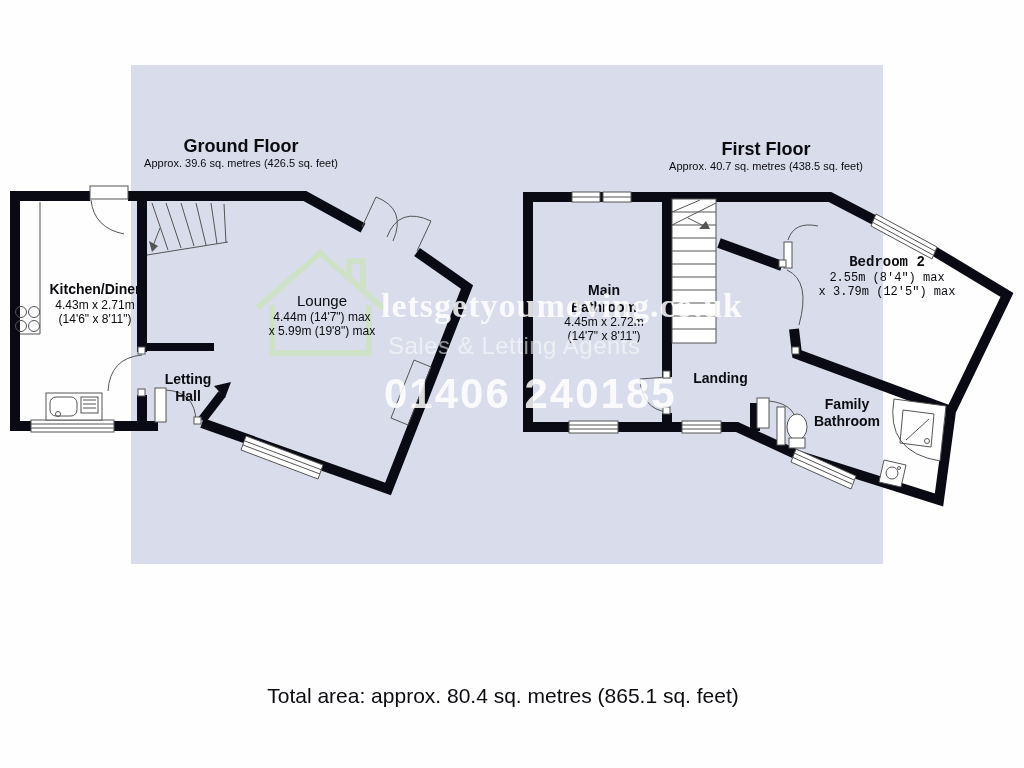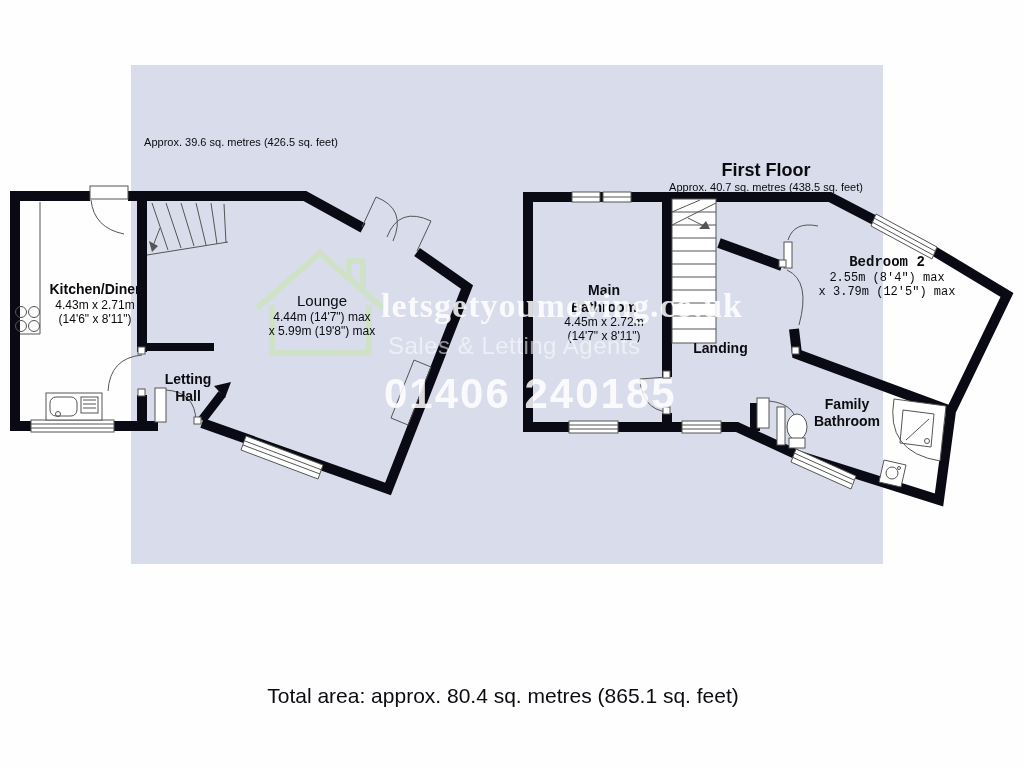--- a/index.html
+++ b/index.html
@@ -160,24 +160,25 @@
         <path d="M 906 440 L 929 419" fill="none"></path>
         <circle cx="927" cy="441" r="2.5" fill="none"></circle>
         <polygon points="884,460 906,465 901,487 879,482" fill="#fff"></polygon>
         <circle cx="892" cy="473" r="6" fill="none"></circle>
         <circle cx="899" cy="468" r="1.5" fill="none"></circle>
       </g>
     </g>
   </svg>
 
   <div class="lbl" style="left:241px; top:136px;">
+    <div class="floor-title">Ground Floor</div>
     <div class="floor-sub">Approx. 39.6 sq. metres (426.5 sq. feet)</div>
   </div>
 
-  <div class="lbl" style="left:766px; top:139px;margin-top:21px;">
+  <div class="lbl" style="left:766px; top:139px;">
     <div class="floor-title">First Floor</div>
     <div class="floor-sub">Approx. 40.7 sq. metres (438.5 sq. feet)</div>
   </div>
 
   <div class="lbl" style="left:95px; top:281px;">
     <div class="room-name">Kitchen/Diner</div>
     <div class="room-dims">4.43m x 2.71m</div>
     <div class="room-dims">(14'6" x 8'11")</div>
   </div>
 
@@ -192,21 +193,21 @@
     <div class="room-name">Hall</div>
   </div>
 
   <div class="lbl" style="left:604px; top:282px;">
     <div class="room-name">Main</div>
     <div class="room-name">Bathroom</div>
     <div class="room-dims">4.45m x 2.72m</div>
     <div class="room-dims">(14'7" x 8'11")</div>
   </div>
 
-  <div class="lbl" style="left:706px; top:340px;padding-left:29px;">
+  <div class="lbl" style="left:706px; top:370px;padding-left:29px;">
     <div class="room-name">Landing</div>
   </div>
 
   <div class="lbl" style="left:887px; top:254px;font-family:Liberation Mono, monospace;">
     <div class="room-name">Bedroom 2</div>
     <div class="room-dims">2.55m (8'4") max</div>
     <div class="room-dims">x 3.79m (12'5") max</div>
   </div>
 
   <div class="lbl" style="left:847px; top:396px;">

